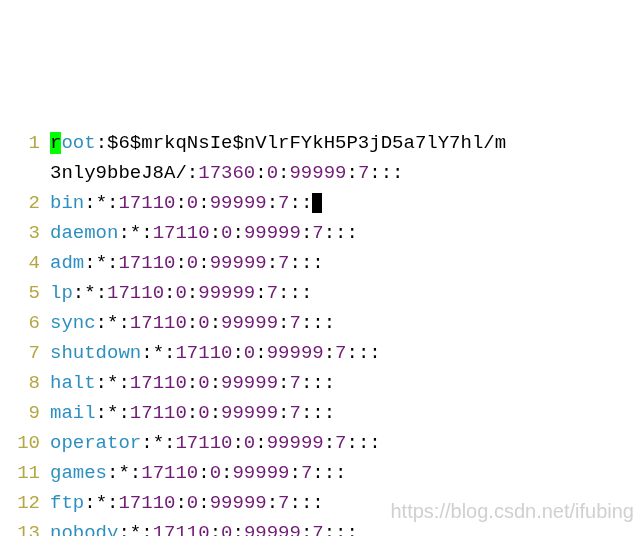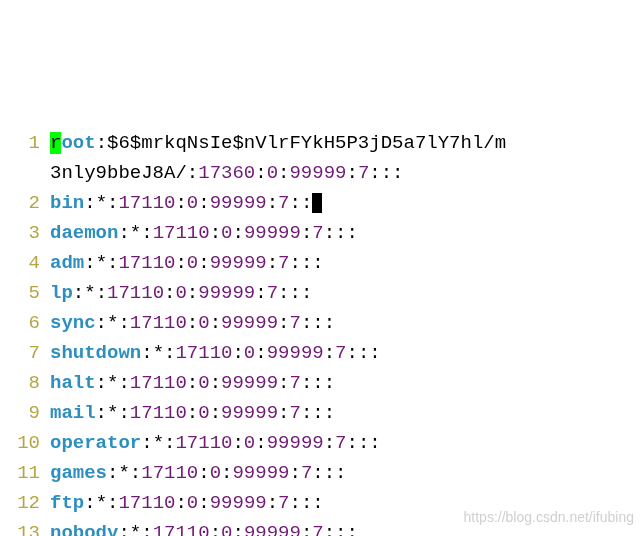--- a/index.html
+++ b/index.html
@@ -27,39 +27,39 @@
       color: #b5a642;
       width: 36px;
       text-align: right;
       margin-right: 10px;
       user-select: none;
     }
     .content {
       flex: 1;
       overflow: hidden;
     }
-    .user { color: #2d8fbf; font-weight: bold; }
+    .user { color: #2d8fbf; }
     .blue { color: #701a75; }
     .black { color: #000000; }
     .highlight { background: #00ff00; color: #000000; }
     .cursor {
       display: inline-block;
       width: 10px;
       height: 20px;
       background: #000000;
       vertical-align: text-bottom;
       position: relative;
       top: -1px;
     }
     .watermark {
       position: absolute;
       bottom: 8px;
       right: 10px;
       color: #d0d0d0;
-      font-size: 14px;
+      font-size: 20px;
       font-family: sans-serif;
     }
   </style>
 </head>
 <body>
 
 
 
 <div id="editor"><div class="line"><span class="lineno">1</span><span class="content"><span class="highlight">r</span><span class="user">oot</span><span class="black">:</span><span class="black">$6$mrkqNsIe$nVlrFYkH5P3jD5a7lY7hl/m</span></span></div><div class="line"><span class="lineno"></span><span class="content"><span class="black">3nly9bbeJ8A/</span><span class="black">:</span><span class="blue">17360</span><span class="black">:</span><span class="blue">0</span><span class="black">:</span><span class="blue">99999</span><span class="black">:</span><span class="blue">7</span><span class="black">:::</span></span></div><div class="line"><span class="lineno">2</span><span class="content"><span class="user">bin</span><span class="black">:</span><span class="black">*</span><span class="black">:</span><span class="blue">17110</span><span class="black">:</span><span class="blue">0</span><span class="black">:</span><span class="blue">99999</span><span class="black">:</span><span class="blue">7</span><span class="black">::</span><span class="cursor"></span></span></div><div class="line"><span class="lineno">3</span><span class="content"><span class="user">daemon</span><span class="black">:</span><span class="black">*</span><span class="black">:</span><span class="blue">17110</span><span class="black">:</span><span class="blue">0</span><span class="black">:</span><span class="blue">99999</span><span class="black">:</span><span class="blue">7</span><span class="black">:::</span></span></div><div class="line"><span class="lineno">4</span><span class="content"><span class="user">adm</span><span class="black">:</span><span class="black">*</span><span class="black">:</span><span class="blue">17110</span><span class="black">:</span><span class="blue">0</span><span class="black">:</span><span class="blue">99999</span><span class="black">:</span><span class="blue">7</span><span class="black">:::</span></span></div><div class="line"><span class="lineno">5</span><span class="content"><span class="user">lp</span><span class="black">:</span><span class="black">*</span><span class="black">:</span><span class="blue">17110</span><span class="black">:</span><span class="blue">0</span><span class="black">:</span><span class="blue">99999</span><span class="black">:</span><span class="blue">7</span><span class="black">:::</span></span></div><div class="line"><span class="lineno">6</span><span class="content"><span class="user">sync</span><span class="black">:</span><span class="black">*</span><span class="black">:</span><span class="blue">17110</span><span class="black">:</span><span class="blue">0</span><span class="black">:</span><span class="blue">99999</span><span class="black">:</span><span class="blue">7</span><span class="black">:::</span></span></div><div class="line"><span class="lineno">7</span><span class="content"><span class="user">shutdown</span><span class="black">:</span><span class="black">*</span><span class="black">:</span><span class="blue">17110</span><span class="black">:</span><span class="blue">0</span><span class="black">:</span><span class="blue">99999</span><span class="black">:</span><span class="blue">7</span><span class="black">:::</span></span></div><div class="line"><span class="lineno">8</span><span class="content"><span class="user">halt</span><span class="black">:</span><span class="black">*</span><span class="black">:</span><span class="blue">17110</span><span class="black">:</span><span class="blue">0</span><span class="black">:</span><span class="blue">99999</span><span class="black">:</span><span class="blue">7</span><span class="black">:::</span></span></div><div class="line"><span class="lineno">9</span><span class="content"><span class="user">mail</span><span class="black">:</span><span class="black">*</span><span class="black">:</span><span class="blue">17110</span><span class="black">:</span><span class="blue">0</span><span class="black">:</span><span class="blue">99999</span><span class="black">:</span><span class="blue">7</span><span class="black">:::</span></span></div><div class="line"><span class="lineno">10</span><span class="content"><span class="user">operator</span><span class="black">:</span><span class="black">*</span><span class="black">:</span><span class="blue">17110</span><span class="black">:</span><span class="blue">0</span><span class="black">:</span><span class="blue">99999</span><span class="black">:</span><span class="blue">7</span><span class="black">:::</span></span></div><div class="line"><span class="lineno">11</span><span class="content"><span class="user">games</span><span class="black">:</span><span class="black">*</span><span class="black">:</span><span class="blue">17110</span><span class="black">:</span><span class="blue">0</span><span class="black">:</span><span class="blue">99999</span><span class="black">:</span><span class="blue">7</span><span class="black">:::</span></span></div><div class="line"><span class="lineno">12</span><span class="content"><span class="user">ftp</span><span class="black">:</span><span class="black">*</span><span class="black">:</span><span class="blue">17110</span><span class="black">:</span><span class="blue">0</span><span class="black">:</span><span class="blue">99999</span><span class="black">:</span><span class="blue">7</span><span class="black">:::</span></span></div><div class="line"><span class="lineno">13</span><span class="content"><span class="user">nobody</span><span class="black">:</span><span class="black">*</span><span class="black">:</span><span class="blue">17110</span><span class="black">:</span><span class="blue">0</span><span class="black">:</span><span class="blue">99999</span><span class="black">:</span><span class="blue">7</span><span class="black">:::</span></span></div></div>
 <div class="watermark">https://blog.csdn.net/ifubing</div>

